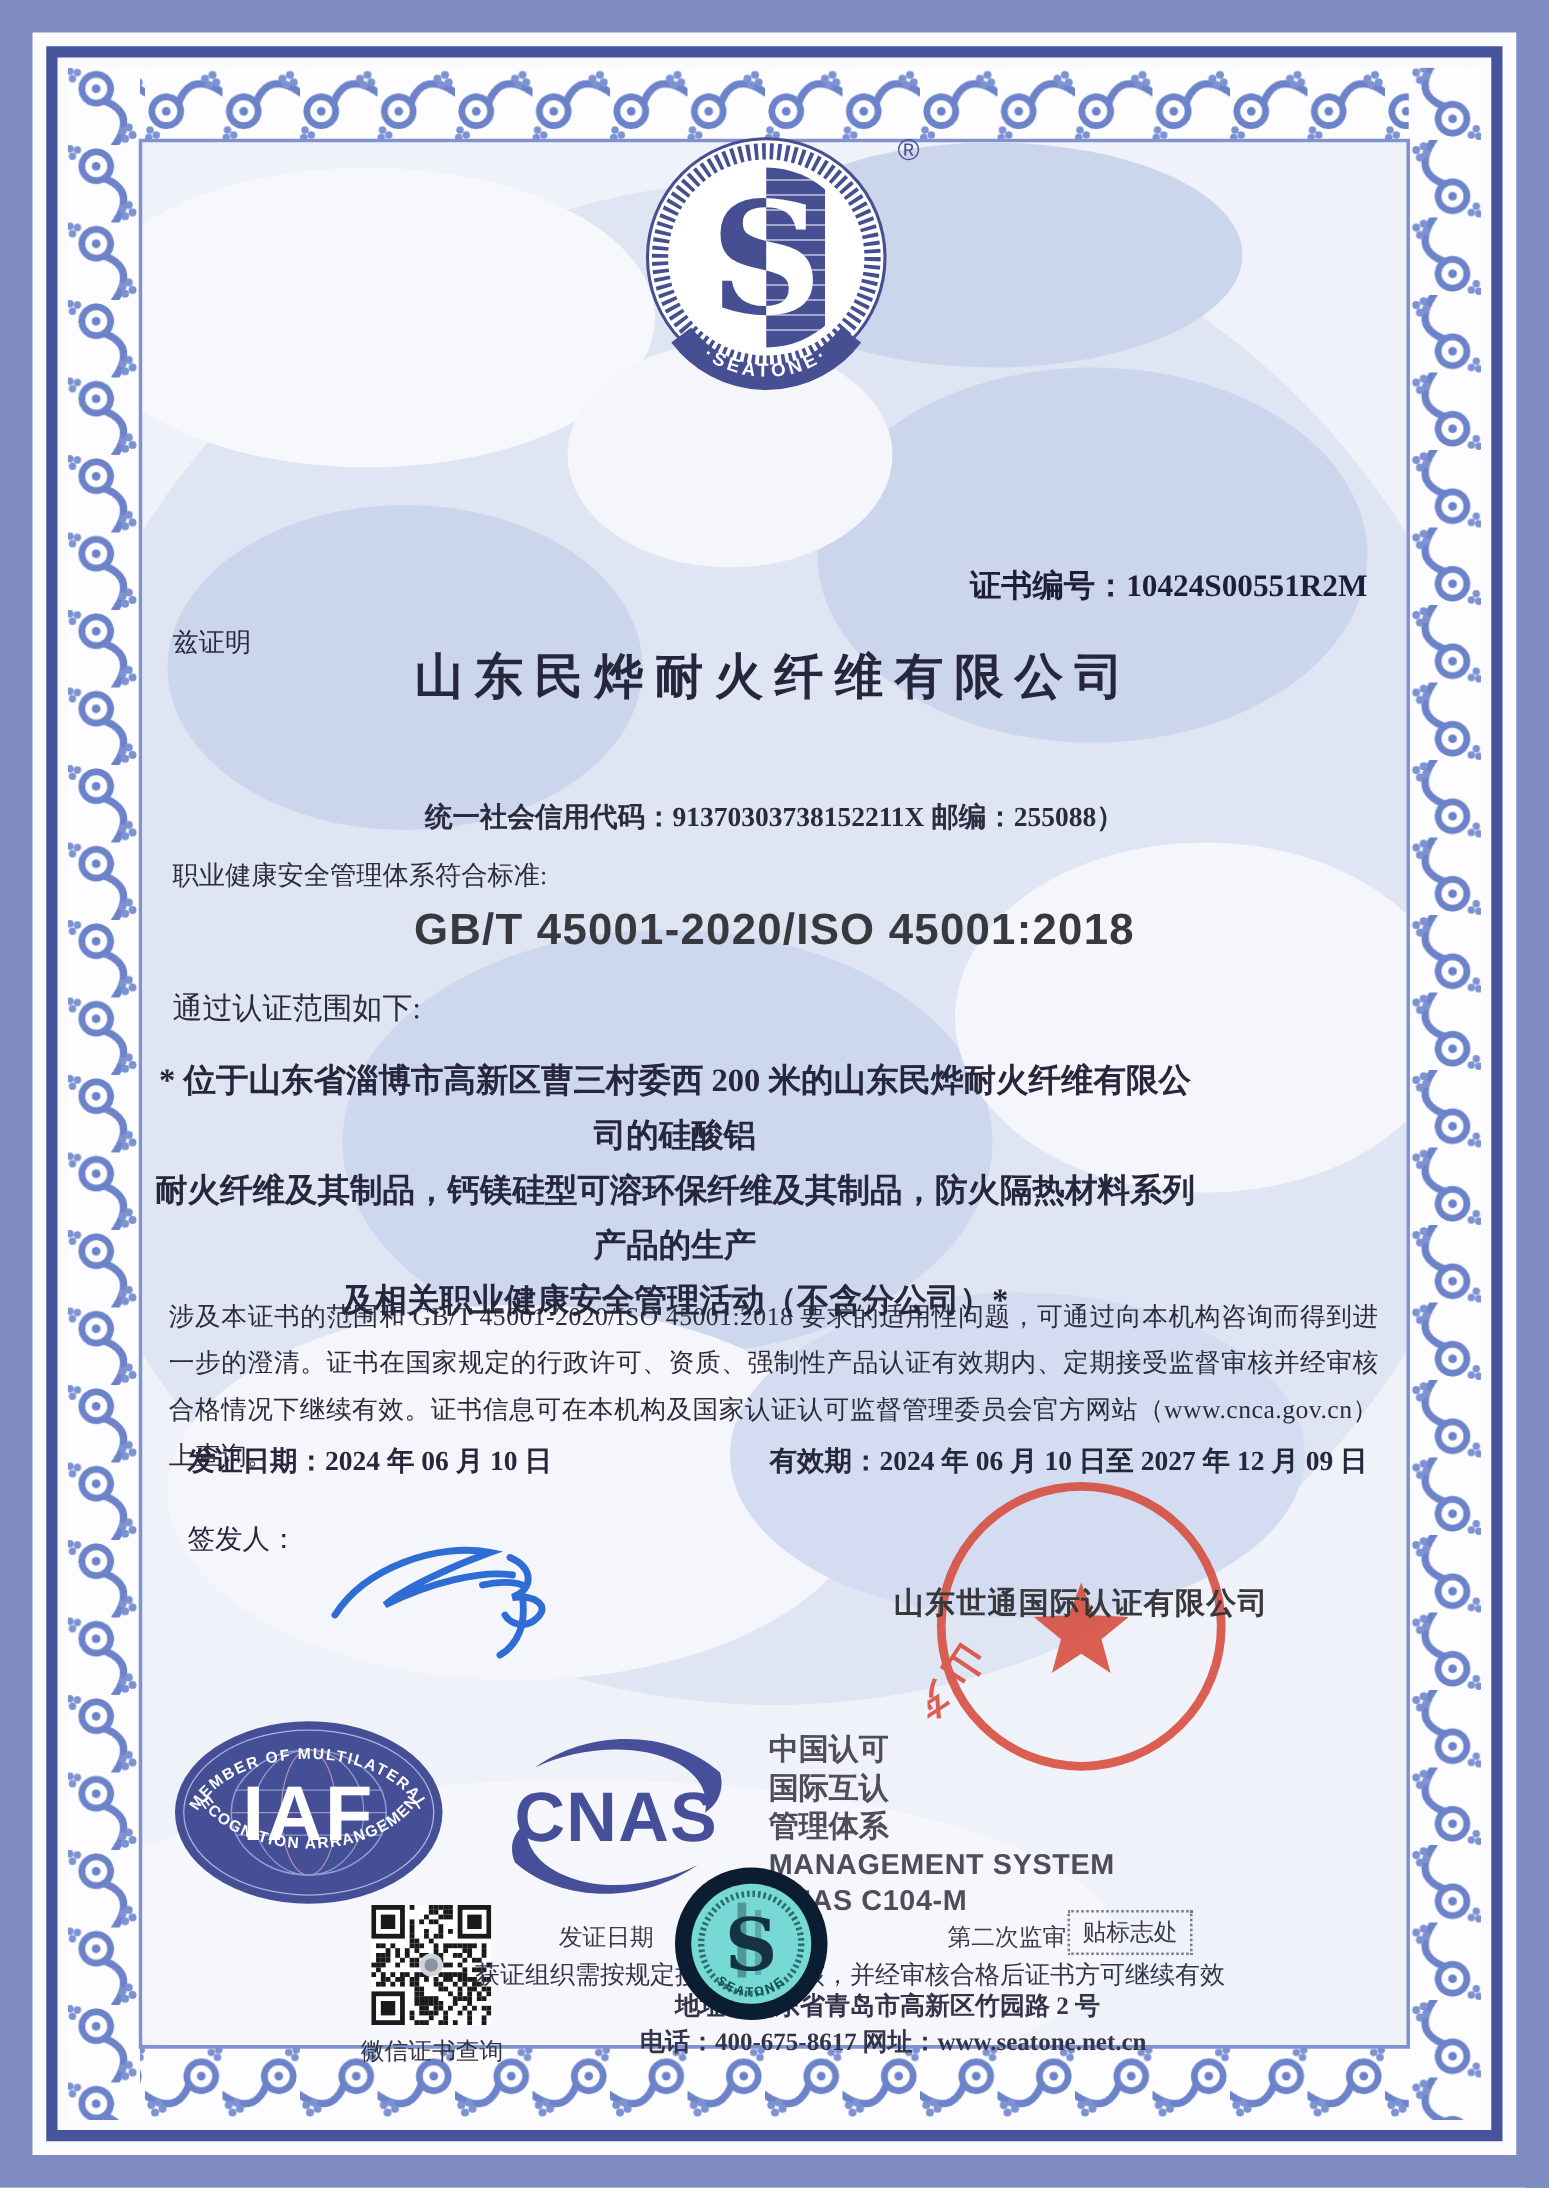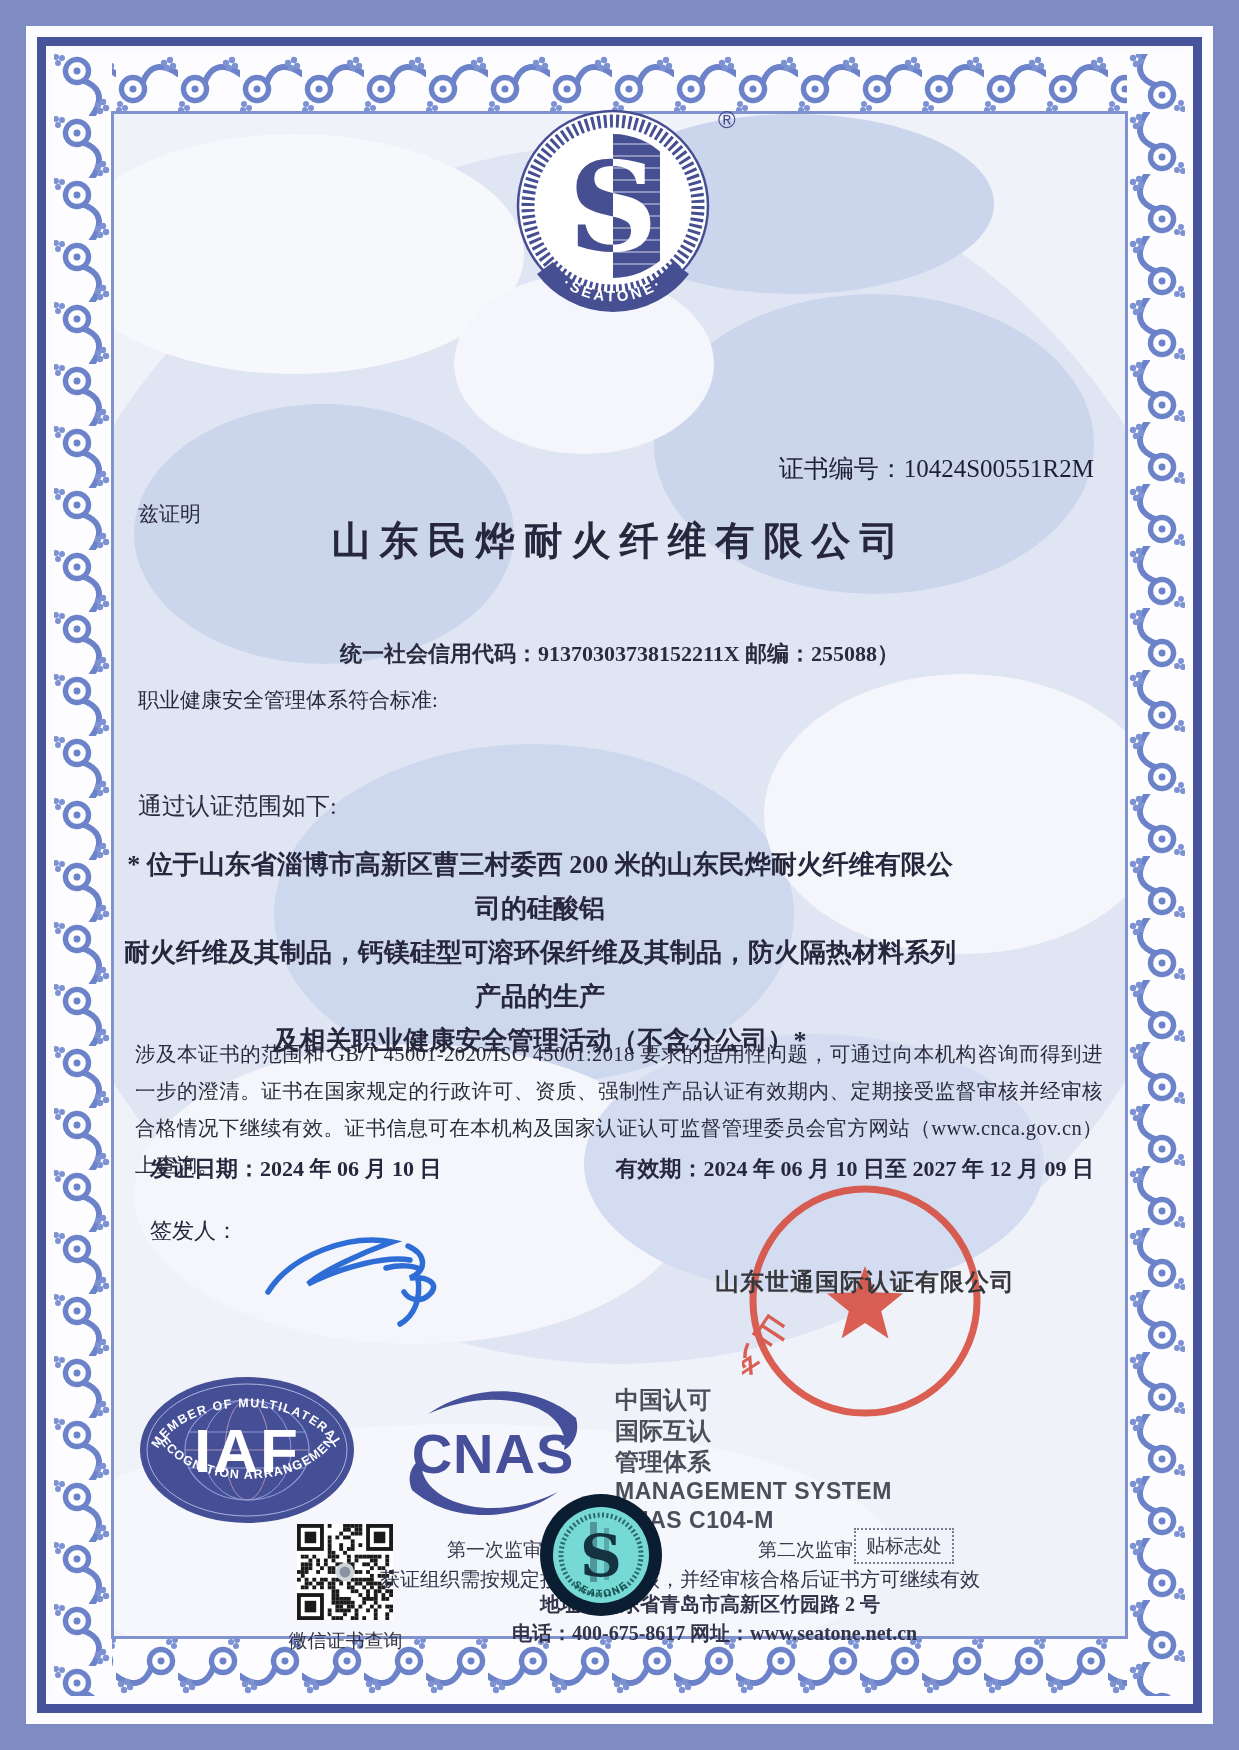--- a/index.html
+++ b/index.html
@@ -19,21 +19,21 @@
   #strip-left{left:54px;top:54px;bottom:54px;width:58px;}
   #strip-right{right:54px;top:54px;bottom:54px;width:58px;}
   .f-inner-edge{position:absolute;inset:111px;border:3px solid #8093d0;}
   .f-content{position:absolute;inset:114px;background:#f0f2f9;overflow:hidden;}
 
   #content{position:absolute;inset:0;z-index:5;}
   .abs{position:absolute;}
 
   .title{left:0;right:0;top:322px;text-align:center;font-size:47px;font-weight:700;
          color:#23233f;letter-spacing:19px;}
-  .cert-no{right:145px;top:452px;font-size:25px;font-weight:400;color:#1e1e36;}
+  .cert-no{right:145px;top:452px;font-size:25px;font-weight:700;color:#1e1e36;}
   .certify{left:138px;top:500px;font-size:21px;color:#2b2b40;}
   .company{left:0;right:0;top:514px;text-align:center;font-size:39px;font-weight:700;
            color:#26263c;letter-spacing:9px;}
   .addr{left:0;right:0;text-align:center;font-size:22px;font-weight:700;color:#2b2b40;}
   .addr1{top:597px;} .addr2{top:639px;}
   .std-intro{left:138px;top:686px;font-size:21px;color:#2b2b40;}
   .standard{left:0;right:0;top:724px;text-align:center;font-size:35px;font-weight:600;
             color:#38383f;font-family:"Liberation Sans",sans-serif;letter-spacing:1px;}
   .scope-intro{left:138px;top:790px;font-size:24px;color:#2b2b40;}
   .scope{left:115px;width:850px;top:843px;text-align:center;font-size:26px;font-weight:700;
@@ -231,20 +231,21 @@
       <span>证书编号：</span><span>10424S00551R2M</span>
     </div>
 
     <div class="abs certify">兹证明</div>
 
     <div class="abs company">山东民烨耐火纤维有限公司</div>
 
     <div class="abs addr addr2">统一社会信用代码：91370303738152211X 邮编：255088）</div>
 
     <div class="abs std-intro">职业健康安全管理体系符合标准:</div>
+    <div class="abs standard">GB/T 45001-2020/ISO 45001:2018</div>
 
     <div class="abs scope-intro">通过认证范围如下:</div>
     <div class="abs scope">
       <div>* 位于山东省淄博市高新区曹三村委西 200 米的山东民烨耐火纤维有限公司的硅酸铝</div>
       <div>耐火纤维及其制品，钙镁硅型可溶环保纤维及其制品，防火隔热材料系列产品的生产</div>
       <div>及相关职业健康安全管理活动（不含分公司）*</div>
     </div>
 
     <div class="abs disclaimer">涉及本证书的范围和 GB/T 45001-2020/ISO 45001:2018 要求的适用性问题，可通过向本机构咨询而得到进一步的澄清。证书在国家规定的行政许可、资质、强制性产品认证有效期内、定期接受监督审核并经审核合格情况下继续有效。证书信息可在本机构及国家认证认可监督管理委员会官方网站（www.cnca.gov.cn）上查询。</div>
 
@@ -528,21 +529,21 @@
         <rect x="19" y="1" width="5" height="5" fill="#ffffff"></rect>
         <rect x="20" y="2" width="3" height="3" fill="#1a1a1a"></rect>
         <rect x="0" y="18" width="7" height="7" fill="#1a1a1a"></rect>
         <rect x="1" y="19" width="5" height="5" fill="#ffffff"></rect>
         <rect x="2" y="20" width="3" height="3" fill="#1a1a1a"></rect>
         <circle cx="12.5" cy="12.5" r="2.4" fill="#cfd4da"></circle>
         <circle cx="12.5" cy="12.5" r="1.4" fill="#8a93a0"></circle>
       </svg>
     <div class="abs qr-label">微信证书查询</div>
 
-    <div class="abs small-note audit1">第一次监审</div>
+    <div class="abs small-note audit1">发证日期</div>
     <div class="abs small-note audit2">第二次监审</div>
     <div class="abs sticker-box">贴标志处</div>
     <div class="abs audit-note">获证组织需按规定接受监督审核，并经审核合格后证书方可继续有效</div>
     <div class="abs address-line">
       <span>地址：</span><span>山东省青岛市高新区竹园路 2 号</span>
     </div>
     <div class="abs phone">
       <span>电话：</span><span>400-675-8617</span>
     </div>
     <div class="abs web">

